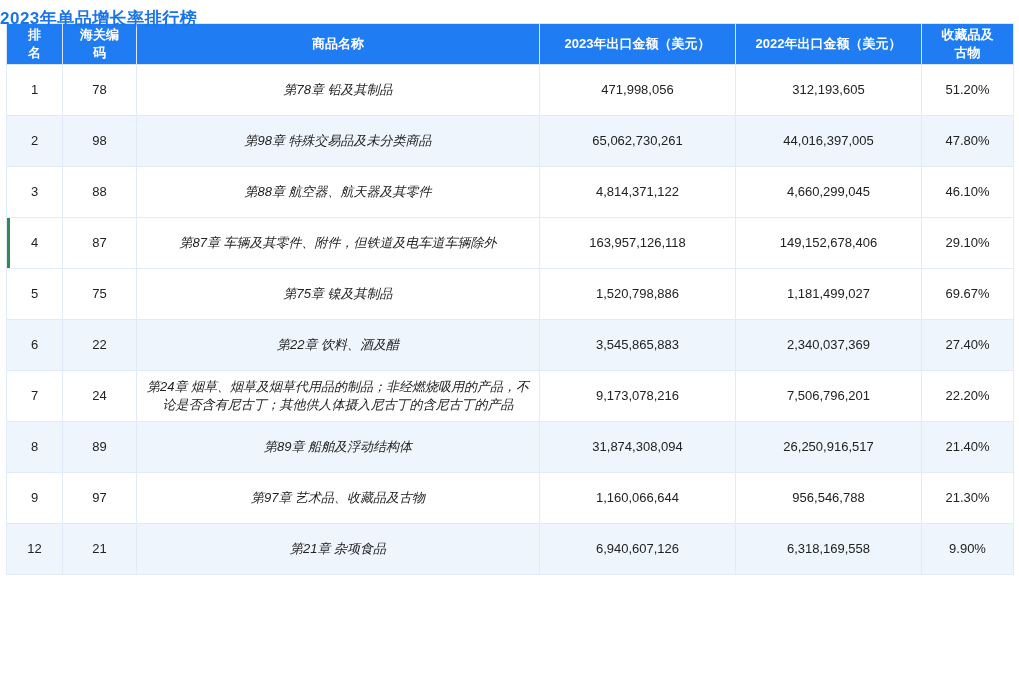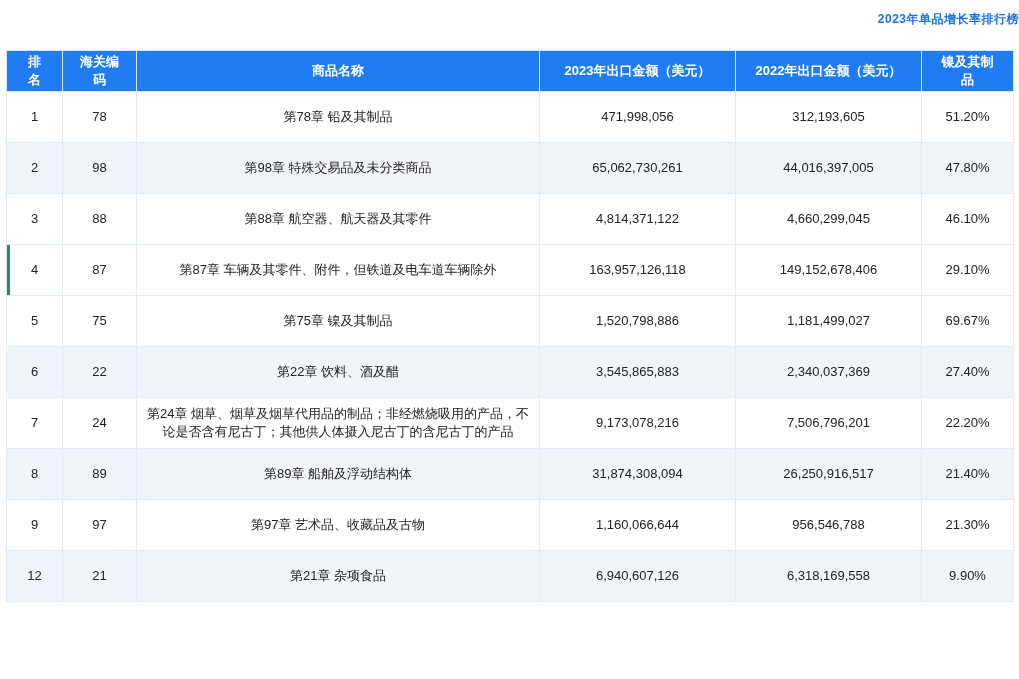--- a/index.html
+++ b/index.html
@@ -14,24 +14,24 @@
     -webkit-font-smoothing: antialiased;
   }
   .page {
     position: relative;
     width: 1019px;
     height: 679px;
     background: #ffffff;
     overflow: hidden;
   }
   .title {
-    height: 50px;
+    height: 23px;
     line-height: 38px;
-    text-align: right;
-    font-size: 12px;
+    text-align: left;
+    font-size: 17px;
     font-weight: bold;
     color: #1a73e8;
     letter-spacing: 0.5px;
   }
   table.rank-table {
     border-collapse: collapse;
     width: 1007px;
     margin: 0 6px;
     table-layout: fixed;
   }
@@ -68,20 +68,21 @@
   .col-rank { width: 56px; }
   .col-code { width: 74px; }
   .col-name { width: 403px; }
   .col-amt23 { width: 196px; }
   .col-amt22 { width: 186px; }
   .col-growth { width: 92px; }
   td.name-cell {
     text-align: center;
     padding-left: 8px;
     padding-right: 8px;
+    font-style: italic;
   }
   td.tall {
     height: 48px;
   }
 </style>
 </head>
 <body>
 
 <div class="page">
 
@@ -96,21 +97,21 @@
       <col class="col-amt22">
       <col class="col-growth">
     </colgroup>
     <thead>
       <tr>
         <th>排名</th>
         <th>海关编码</th>
         <th>商品名称</th>
         <th>2023年出口金额（美元）</th>
         <th>2022年出口金额（美元）</th>
-        <th>镍及其制品</th>
+        <th>收藏品及古物</th>
       </tr>
     </thead>
     <tbody>
       <tr class="odd">
         <td>1</td>
         <td>78</td>
         <td class="name-cell">第78章 铅及其制品</td>
         <td>471,998,056</td>
         <td>312,193,605</td>
         <td>51.20%</td>

